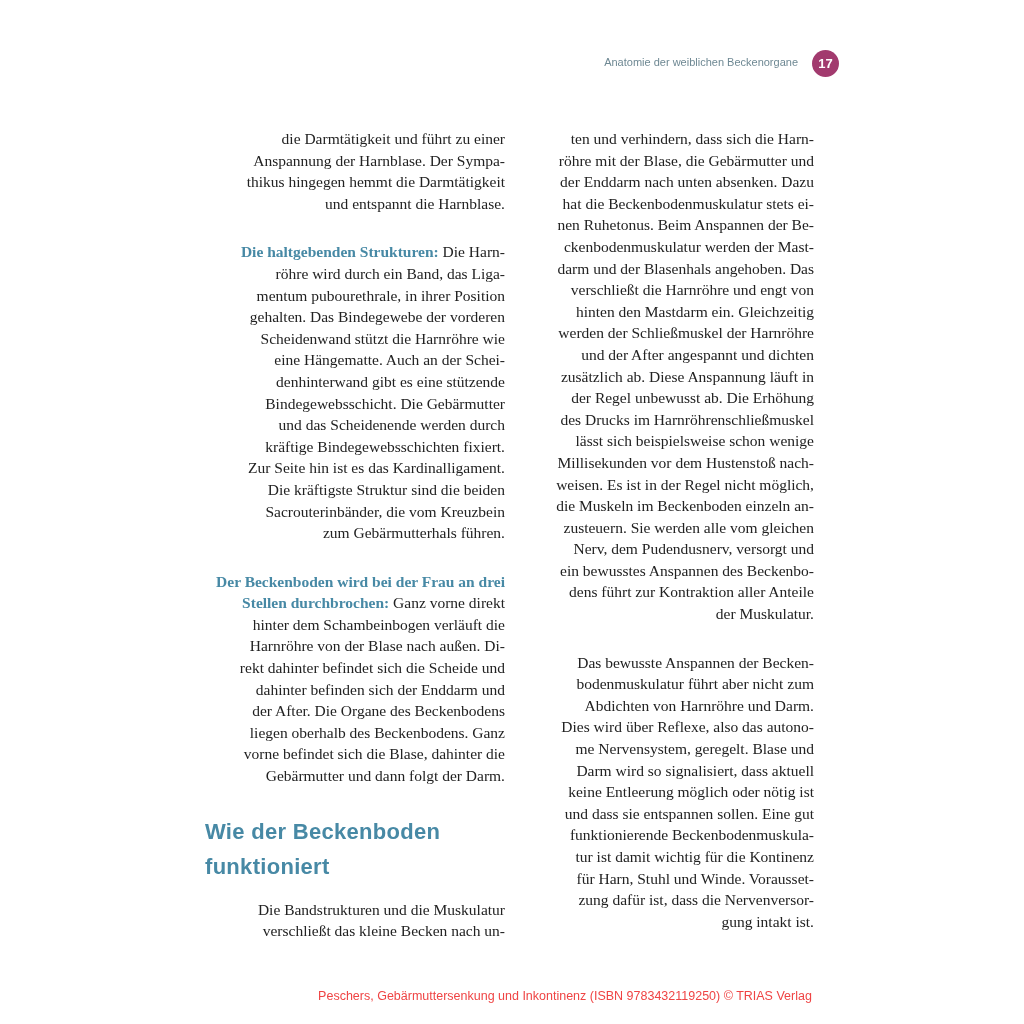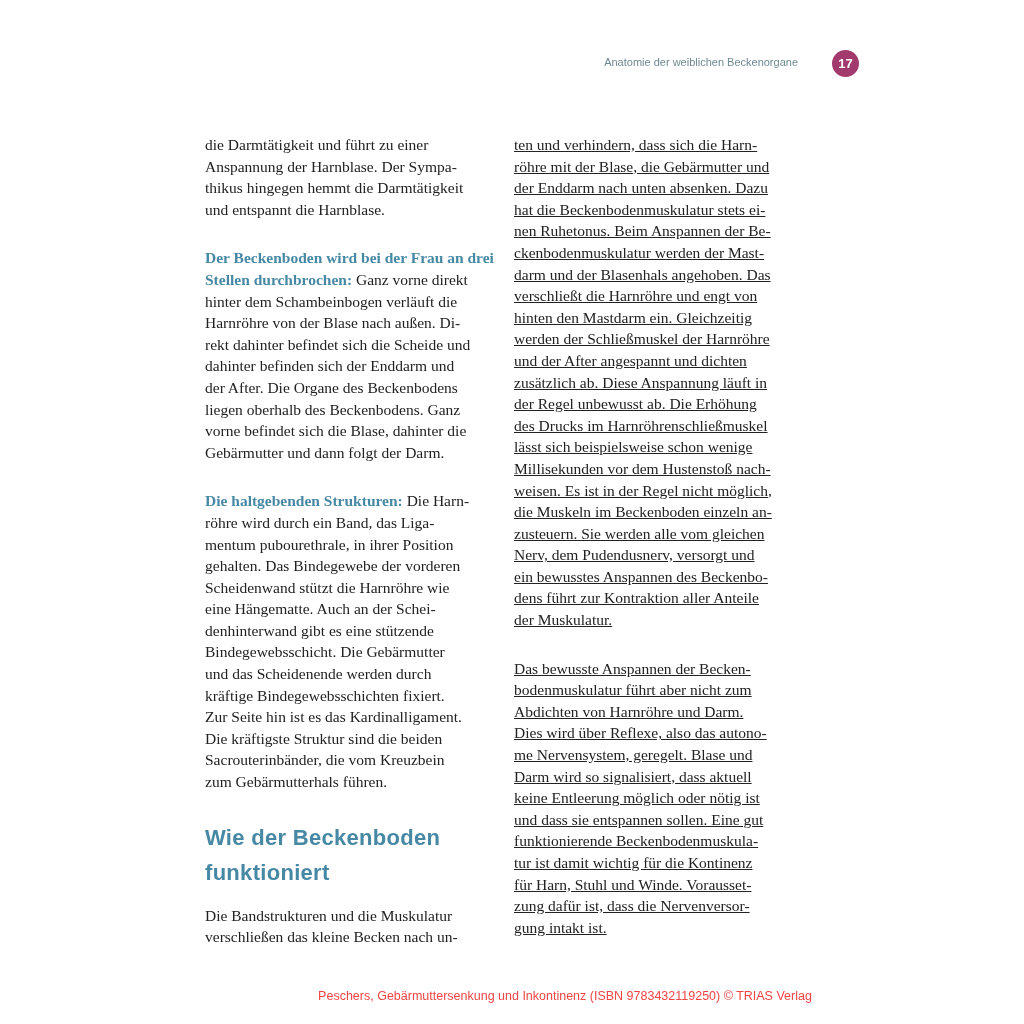--- a/index.html
+++ b/index.html
@@ -17,31 +17,32 @@
 
   .header{
     position:absolute;top:49px;right:226px;height:27px;line-height:27px;
     font-family:"Liberation Sans",sans-serif;font-size:11px;color:var(--head);
     text-align:right;white-space:nowrap;
   }
   .badge{
     position:absolute;top:50px;left:812px;width:27px;height:27px;border-radius:50%;
     background:var(--badge);color:#ffffff;
     font-family:"Liberation Sans",sans-serif;font-size:13px;font-weight:bold;
-    display:flex;align-items:center;justify-content:center;margin-left:20px;
+    display:flex;align-items:center;justify-content:center;
   }
 
   .col{position:absolute;top:126px;width:300px;}
   .col-left{left:205px;}
-  .col-right{left:514px;text-decoration:underline;}
+  .col-right{left:514px;}
 
   .body{
-    margin:8px 0 27px 0;
+    margin:2px 0 27px 0;
     font-size:15.5px;line-height:21.6px;
     white-space:pre-line;
+    text-align:right;
   }
   .lead{font-weight:bold;color:var(--accent);}
 
   .heading{
     margin:10px 0 15px 0;
     font-family:"Liberation Sans",sans-serif;
     font-size:22px;line-height:35px;font-weight:bold;
     letter-spacing:0.3px;color:var(--accent);
     white-space:pre-line;
   }
@@ -60,48 +61,48 @@
 
   <div class="badge">
       <span>17</span>
     </div>
 
   <div class="col col-left">
     <p class="body">die Darmtätigkeit und führt zu einer
 Anspannung der Harnblase. Der Sympa-
 thikus hingegen hemmt die Darmtätigkeit
 und entspannt die Harnblase.</p>
-    <p class="body"><span class="lead">Der Beckenboden wird bei der Frau an drei
-Stellen durchbrochen:</span> <span>Ganz vorne direkt
-hinter dem Schambeinbogen verläuft die
-Harnröhre von der Blase nach außen. Di-
-rekt dahinter befindet sich die Scheide und
-dahinter befinden sich der Enddarm und
-der After. Die Organe des Beckenbodens
-liegen oberhalb des Beckenbodens. Ganz
-vorne befindet sich die Blase, dahinter die
-Gebärmutter und dann folgt der Darm.</span></p>
     <p class="body"><span class="lead">Die haltgebenden Strukturen:</span> <span>Die Harn-
 röhre wird durch ein Band, das Liga-
 mentum pubourethrale, in ihrer Position
 gehalten. Das Bindegewebe der vorderen
 Scheidenwand stützt die Harnröhre wie
 eine Hängematte. Auch an der Schei-
 denhinterwand gibt es eine stützende
 Bindegewebsschicht. Die Gebärmutter
 und das Scheidenende werden durch
 kräftige Bindegewebsschichten fixiert.
 Zur Seite hin ist es das Kardinalligament.
 Die kräftigste Struktur sind die beiden
 Sacrouterinbänder, die vom Kreuzbein
 zum Gebärmutterhals führen.</span></p>
+    <p class="body"><span class="lead">Der Beckenboden wird bei der Frau an drei
+Stellen durchbrochen:</span> <span>Ganz vorne direkt
+hinter dem Schambeinbogen verläuft die
+Harnröhre von der Blase nach außen. Di-
+rekt dahinter befindet sich die Scheide und
+dahinter befinden sich der Enddarm und
+der After. Die Organe des Beckenbodens
+liegen oberhalb des Beckenbodens. Ganz
+vorne befindet sich die Blase, dahinter die
+Gebärmutter und dann folgt der Darm.</span></p>
     <h2 class="heading">Wie der Beckenboden
 funktioniert</h2>
     <p class="body">Die Bandstrukturen und die Muskulatur
-verschließen das kleine Becken nach un-</p>
+verschließt das kleine Becken nach un-</p>
   </div>
 
   <div class="col col-right">
     <p class="body">ten und verhindern, dass sich die Harn-
 röhre mit der Blase, die Gebärmutter und
 der Enddarm nach unten absenken. Dazu
 hat die Beckenbodenmuskulatur stets ei-
 nen Ruhetonus. Beim Anspannen der Be-
 ckenbodenmuskulatur werden der Mast-
 darm und der Blasenhals angehoben. Das

